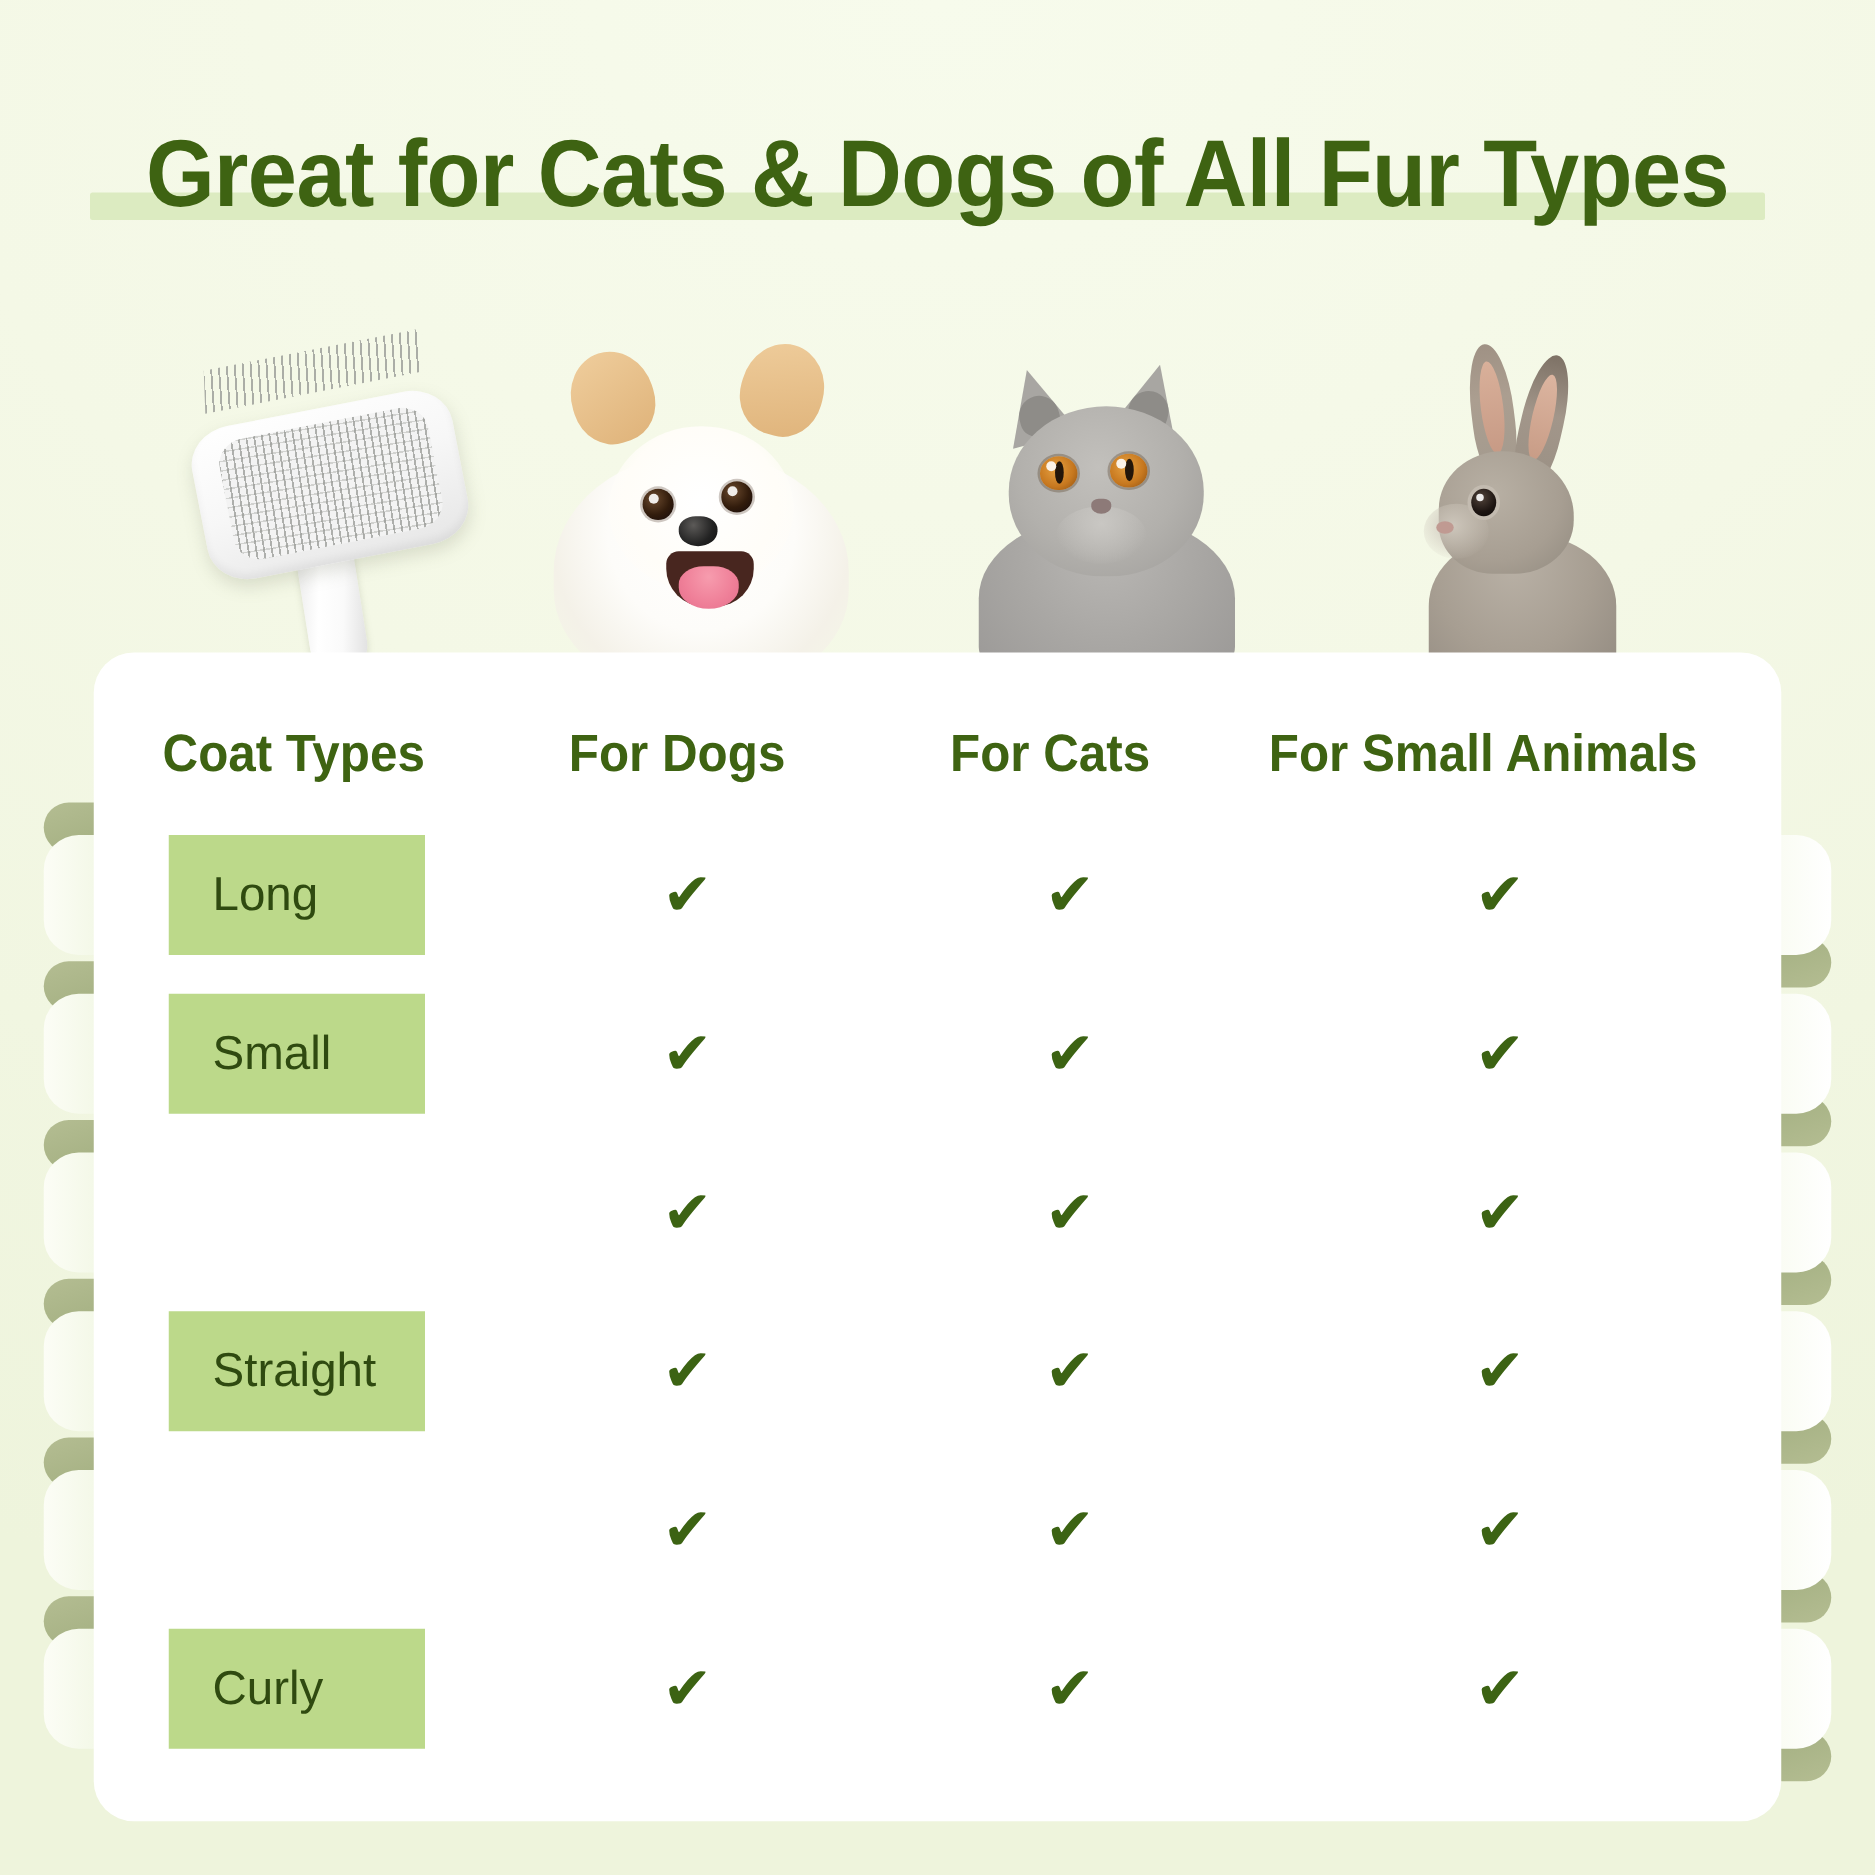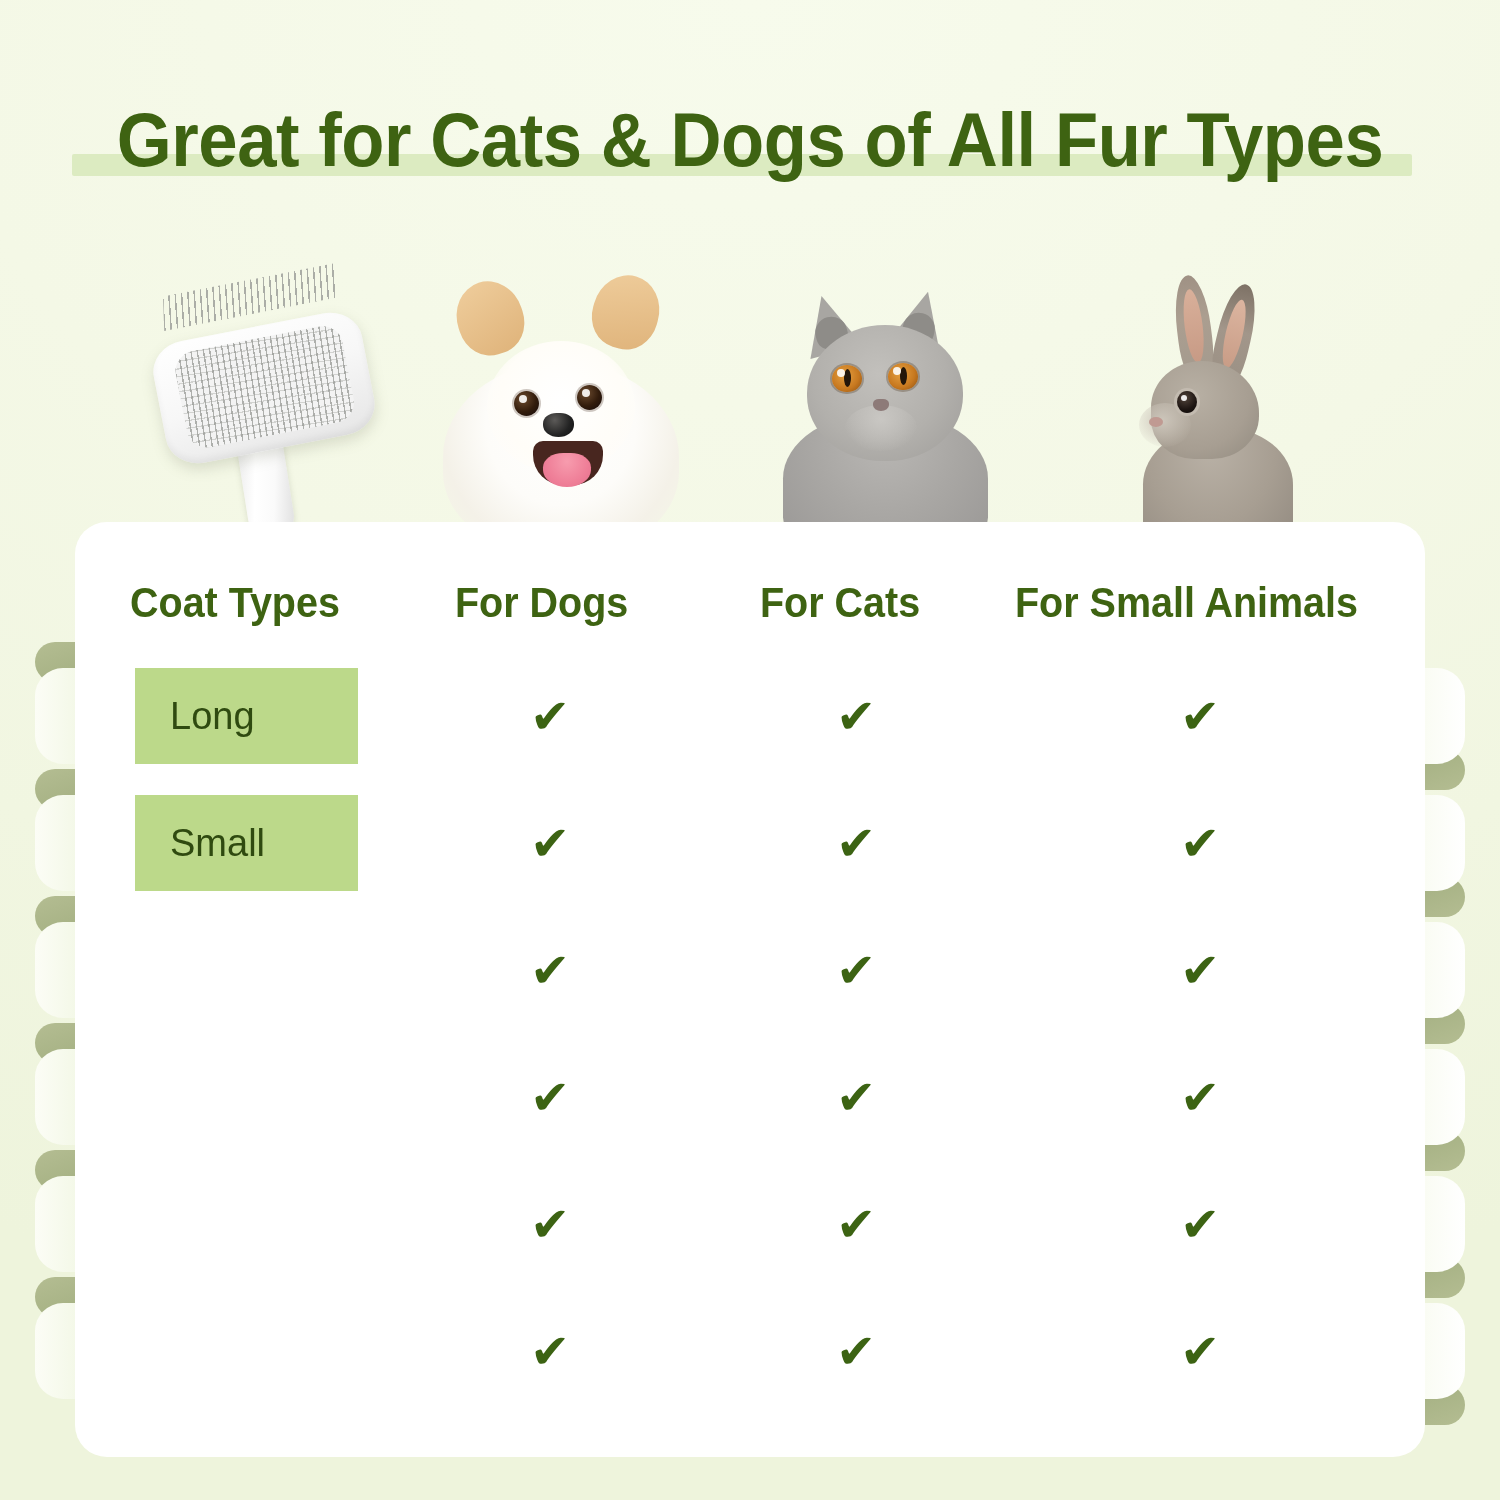--- a/index.html
+++ b/index.html
@@ -199,21 +199,21 @@
     transform:scaleX(0.94); transform-origin:left center;
   }
   .th.c0{ position:absolute; left:55px; }
   .th.c1{ position:absolute; left:380px; }
   .th.c2{ position:absolute; left:685px; }
   .th.c3{ position:absolute; left:940px; }
 
   
   .rowline{ position:absolute; left:0; width:1500px; height:96px; }
   .chip{
-    position:absolute; left:135px; top:0; width:223px; height:96px;
+    position:absolute; left:135px; top:0; width:205px; height:96px;
     background:#bcd98a;
     display:flex; align-items:center;
   }
   .chip span{
     margin-left:35px; font-size:38px; color:#2f4a10;
     font-family:"Liberation Sans","DejaVu Sans",sans-serif;
   }
   .chk{
     position:absolute; top:0; height:96px; width:60px;
     display:flex; align-items:center; justify-content:center;
@@ -358,27 +358,33 @@
       <div class="chk k1">✔</div>
       <div class="chk k2">✔</div>
       <div class="chk k3">✔</div>
     </div>
     <div class="rowline" style="top: 922px;">
       <div class="chk k1">✔</div>
       <div class="chk k2">✔</div>
       <div class="chk k3">✔</div>
     </div>
     <div class="rowline" style="top: 1049px;">
+      <div class="chip">
+        <span>Straight</span>
+      </div>
       <div class="chk k1">✔</div>
       <div class="chk k2">✔</div>
       <div class="chk k3">✔</div>
     </div>
     <div class="rowline" style="top: 1176px;">
       <div class="chk k1">✔</div>
       <div class="chk k2">✔</div>
       <div class="chk k3">✔</div>
     </div>
     <div class="rowline" style="top: 1303px;">
+      <div class="chip">
+        <span>Curly</span>
+      </div>
       <div class="chk k1">✔</div>
       <div class="chk k2">✔</div>
       <div class="chk k3">✔</div>
     </div>
   </div>
 
 </body></html>

